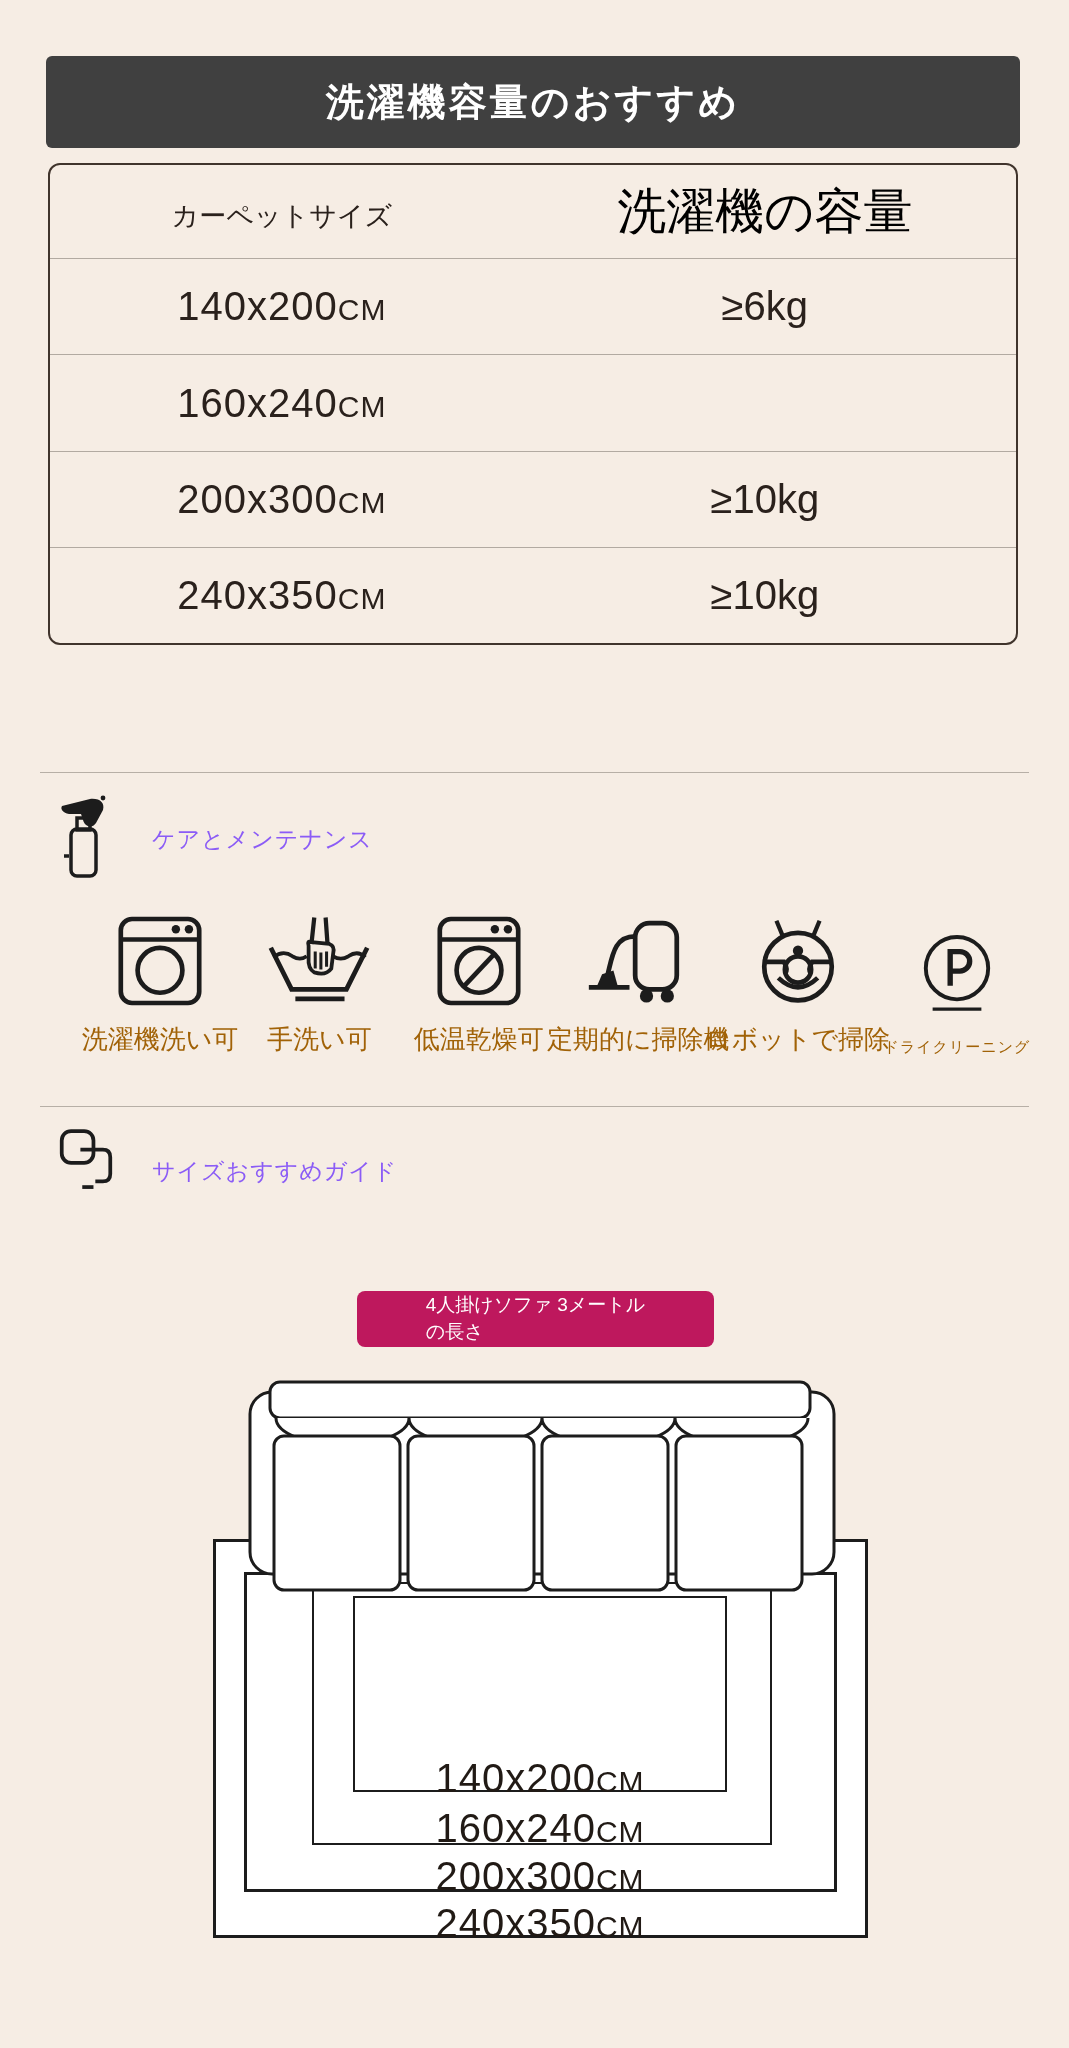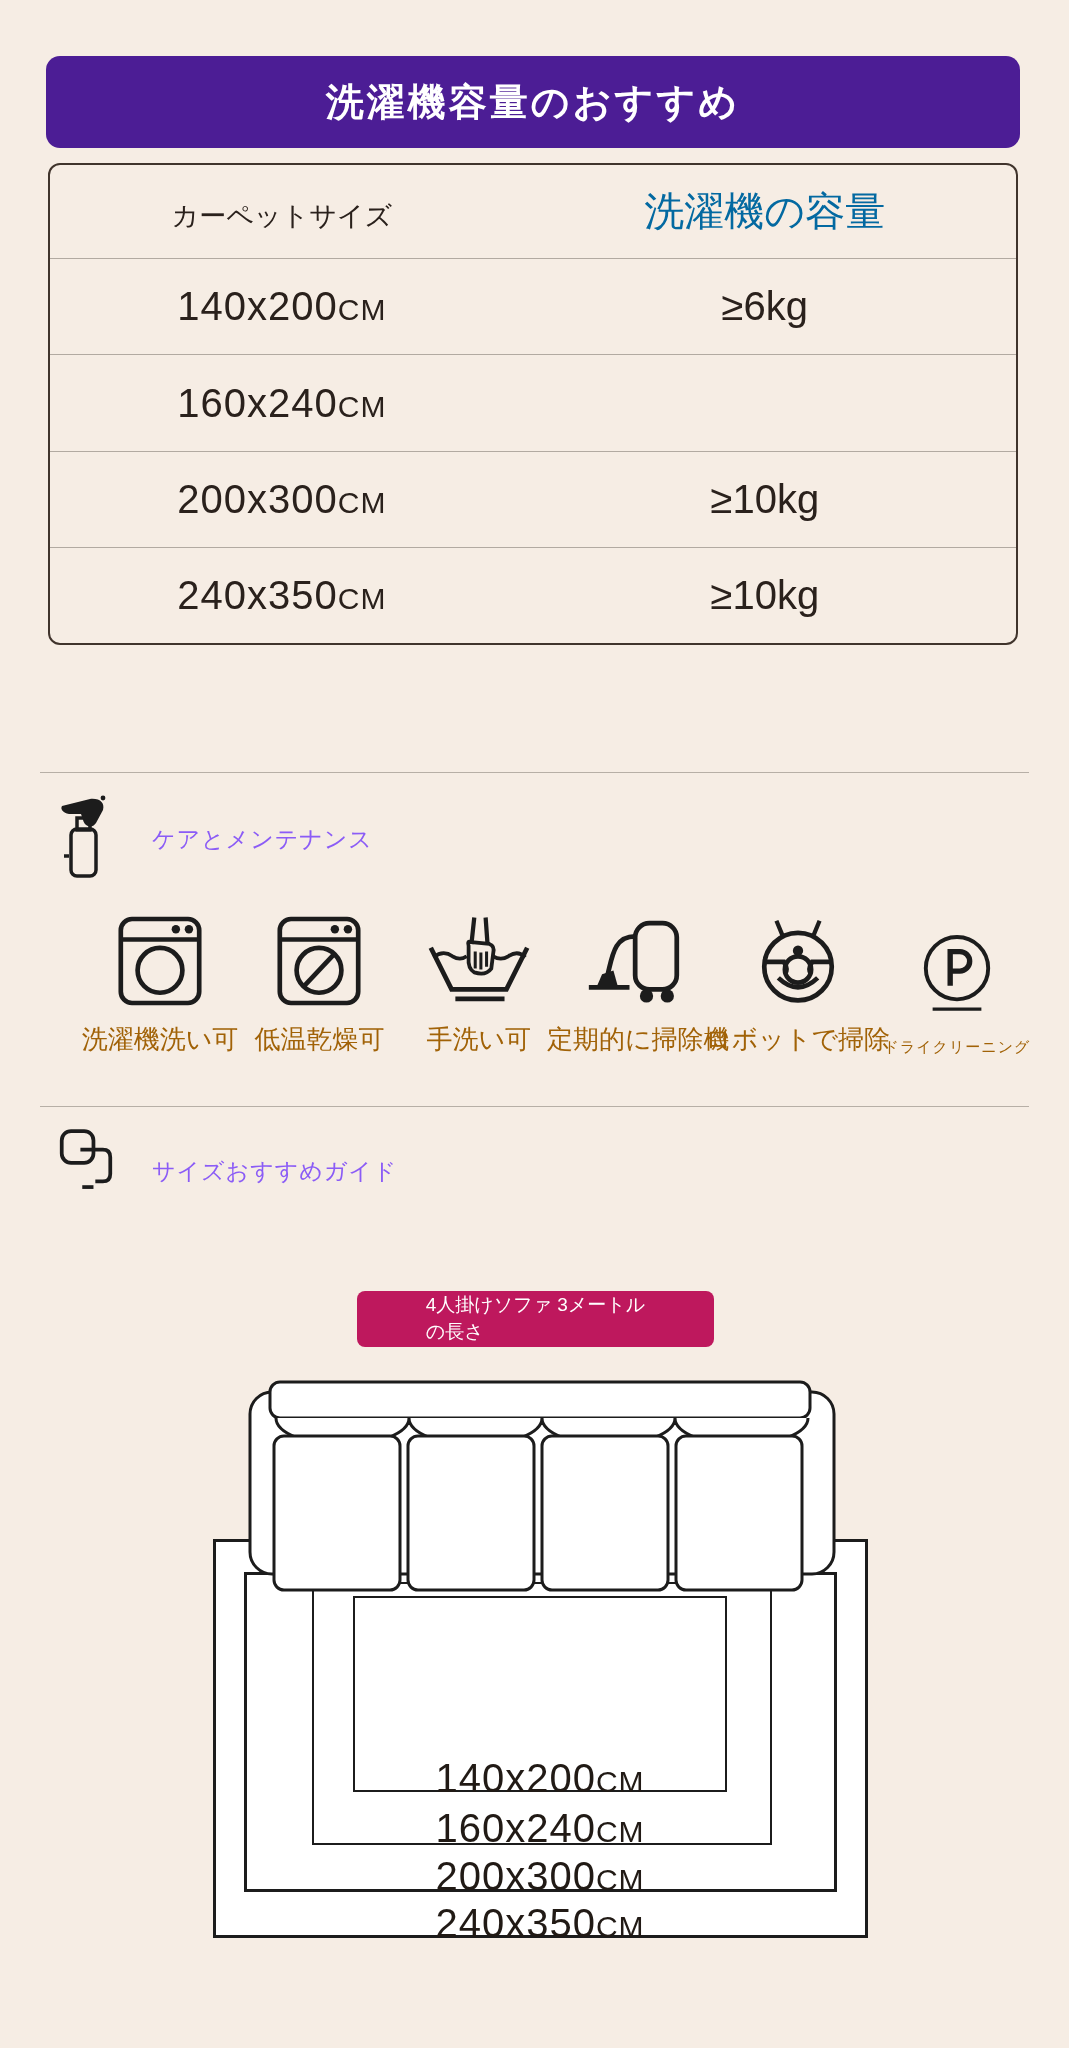--- a/index.html
+++ b/index.html
@@ -7,38 +7,38 @@
     position:relative;
     width:1069px;height:2048px;
     background:#f6ede4;
     overflow:hidden;
     font-family:"Liberation Sans","DejaVu Sans",sans-serif;
     color:#2a211c;
   }
   
   .banner{
     position:absolute;left:46px;top:56px;width:974px;height:92px;
-    background:#4c1d95;border-radius:14px;
+    background:#404040;border-radius:6px;
     display:flex;align-items:center;justify-content:center;
   }
   .banner .title{color:#ffffff;font-size:38px;font-weight:bold;letter-spacing:3px;}
   
   .cap-table{
     position:absolute;left:48px;top:163px;width:970px;height:482px;
     border:2px solid #40342c;border-radius:12px;
     box-sizing:border-box;background:#f6ede4;
     display:flex;flex-direction:column;
   }
   .t-row{display:flex;align-items:center;height:97px;box-sizing:border-box;}
   .t-row.head{height:94px;}
   .t-row + .t-row{border-top:1px solid #b2aaa1;}
   .t-cell-l{width:48%;text-align:center;}
   .t-cell-r{width:52%;text-align:center;}
   .head .t-cell-l{font-size:27px;color:#2a211c;margin-top:8px;}
-  .head .t-cell-r{font-size:40px;color:#0369a1;}
+  .head .t-cell-r{font-size:49px;color:#000000;}
   .t-size{font-size:40px;letter-spacing:1px;}
   .t-size .unit{font-size:30px;}
   .t-cap{font-size:40px;}
   
   .divider{position:absolute;left:40px;width:989px;height:1px;background:#b7afa6;}
   .divider.d1{top:772px;}
   .divider.d2{top:1106px;}
   .sec-icon{position:absolute;}
   .sec-title{position:absolute;left:152px;font-size:23px;letter-spacing:1px;color:#8b5cf6;}
   .care-title{top:824px;}
@@ -129,45 +129,45 @@
           <circle cx="62" cy="14" r="4.5" fill="#1c1c1c"></circle>
           <circle cx="76" cy="14" r="4.5" fill="#1c1c1c"></circle>
           <circle class="ic" cx="45" cy="58" r="24" stroke-width="5"></circle>
         </svg>
       </span>
       <div class="care-caption">洗濯機洗い可</div>
     </div>
 
     <div class="care-item">
       <span>
-        <svg width="84" height="94" viewBox="0 0 90 96">
-          <rect class="ic" x="3" y="3" width="84" height="90" rx="12" stroke-width="5"></rect>
-          <line class="ic" x1="3" y1="25" x2="87" y2="25" stroke-width="5"></line>
-          <circle cx="62" cy="14" r="4.5" fill="#1c1c1c"></circle>
-          <circle cx="76" cy="14" r="4.5" fill="#1c1c1c"></circle>
-          <circle class="ic" cx="45" cy="58" r="24" stroke-width="5"></circle>
-          <line class="ic" x1="29" y1="75" x2="61" y2="41" stroke-width="5"></line>
-        </svg>
-      </span>
-      <div class="care-caption">低温乾燥可</div>
-    </div>
-
-    <div class="care-item">
-      <span>
         <svg width="104" height="94" viewBox="0 0 110 96">
           <path class="ic" d="M4 34 L26 78 L84 78 L106 34" stroke-width="5"></path>
           <path class="ic" d="M7 44 Q17 36 27 43 Q35 48 42 43" stroke-width="4"></path>
           <path class="ic" d="M70 43 Q78 48 86 43 Q96 36 104 44" stroke-width="4"></path>
           <path class="ic" d="M50 2 L47 30 M62 2 L64 30" stroke-width="4.5"></path>
           <path class="ic" d="M44 32 Q42 26 47 28 L66 30 Q72 32 70 40 L68 56 Q62 64 50 60 Q43 56 44 44 Z" stroke-width="4"></path>
           <path class="ic" d="M51 38 L51 56 M57 39 L57 57 M63 38 L63 54" stroke-width="3.2"></path>
           <line class="ic" x1="30" y1="88" x2="82" y2="88" stroke-width="5"></line>
         </svg>
       </span>
       <div class="care-caption">手洗い可</div>
+    </div>
+
+    <div class="care-item">
+      <span>
+        <svg width="84" height="94" viewBox="0 0 90 96">
+          <rect class="ic" x="3" y="3" width="84" height="90" rx="12" stroke-width="5"></rect>
+          <line class="ic" x1="3" y1="25" x2="87" y2="25" stroke-width="5"></line>
+          <circle cx="62" cy="14" r="4.5" fill="#1c1c1c"></circle>
+          <circle cx="76" cy="14" r="4.5" fill="#1c1c1c"></circle>
+          <circle class="ic" cx="45" cy="58" r="24" stroke-width="5"></circle>
+          <line class="ic" x1="29" y1="75" x2="61" y2="41" stroke-width="5"></line>
+        </svg>
+      </span>
+      <div class="care-caption">低温乾燥可</div>
     </div>
 
     <div class="care-item">
       <span>
         <svg width="104" height="94" viewBox="0 0 110 96">
           <rect class="ic" x="52" y="8" width="44" height="70" rx="15" stroke-width="5"></rect>
           <circle cx="64" cy="85" r="7" fill="#1c1c1c"></circle>
           <circle cx="86" cy="85" r="7" fill="#1c1c1c"></circle>
           <path class="ic" d="M52 22 C30 22 28 42 23 62" stroke-width="5"></path>
           <path d="M17 62 L29 58 L34 76 L11 76 Z" fill="#1c1c1c"></path>

